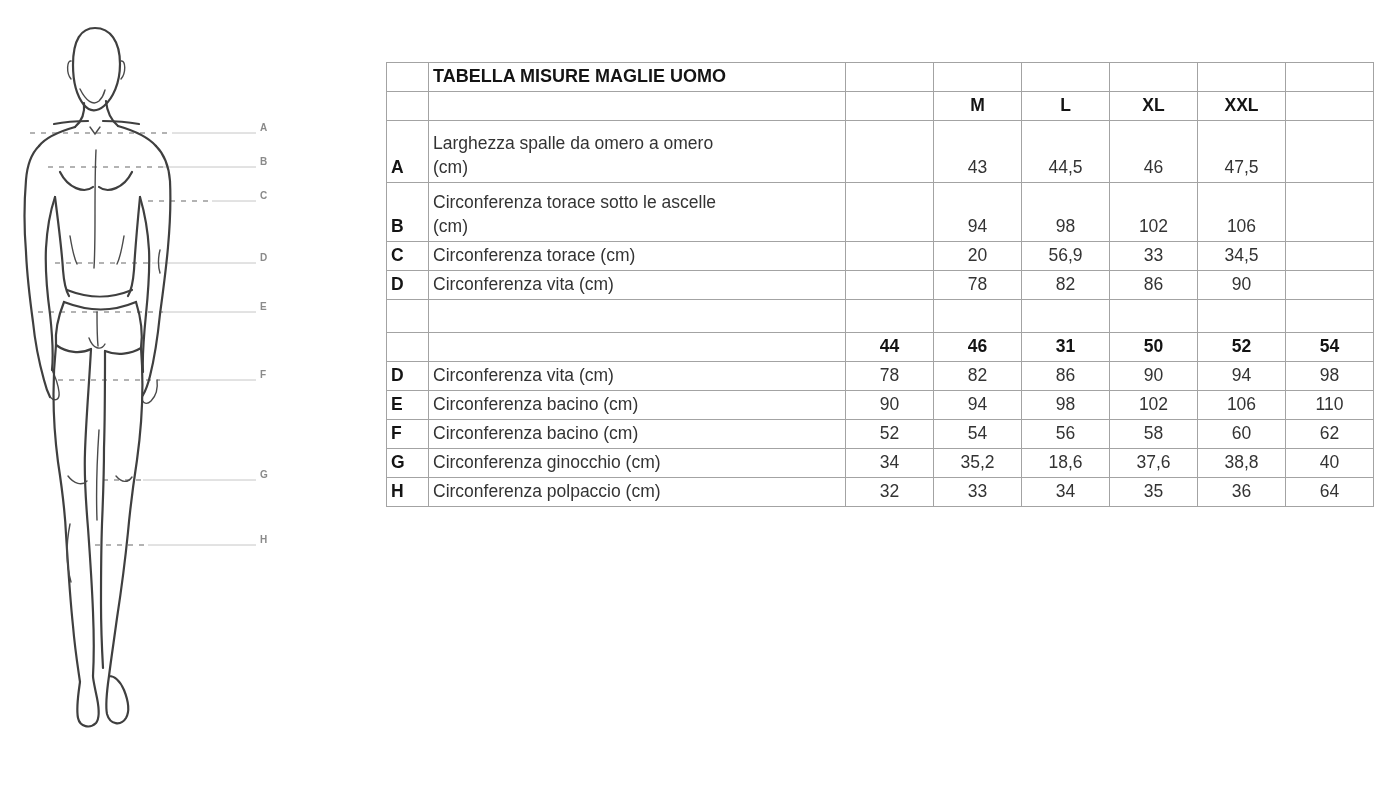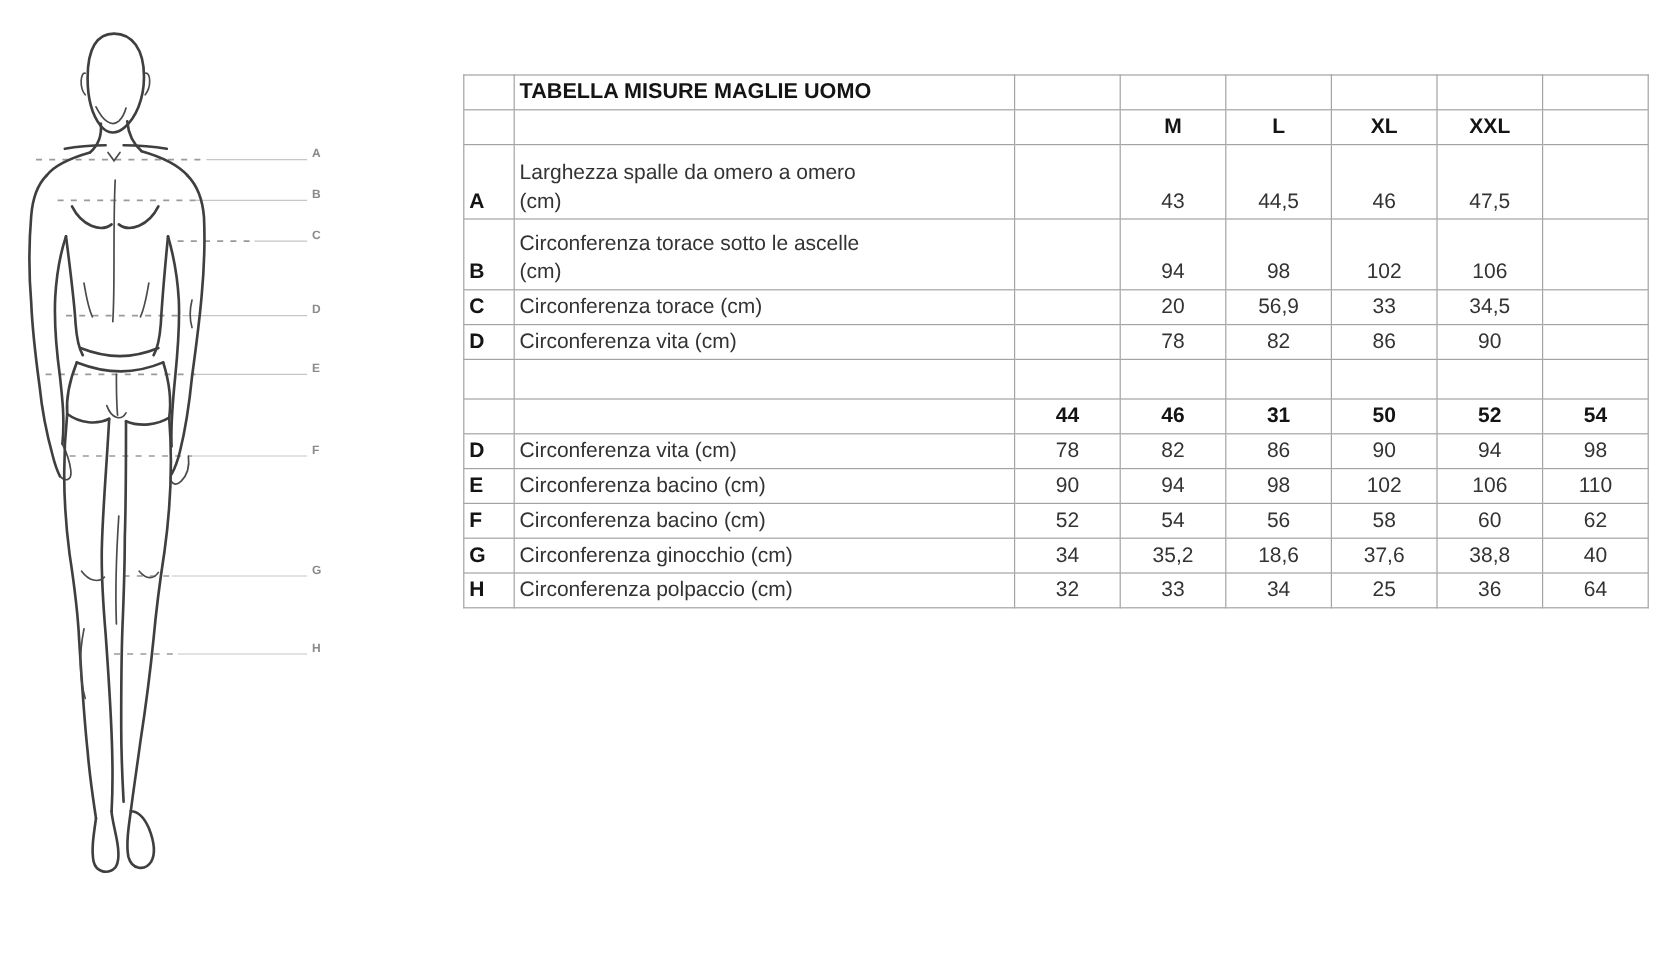--- a/index.html
+++ b/index.html
@@ -266,19 +266,19 @@
       <td class="num">37,6</td>
       <td class="num">38,8</td>
       <td class="num">40</td>
     </tr>
     <tr class="r29">
       <td class="lt">H</td>
       <td class="ds">Circonferenza polpaccio (cm)</td>
       <td class="num">32</td>
       <td class="num">33</td>
       <td class="num">34</td>
-      <td class="num">25</td>
+      <td class="num">35</td>
       <td class="num">36</td>
       <td class="num">64</td>
     </tr>
   </tbody>
     </table>
 </div>
 
 </body></html>

